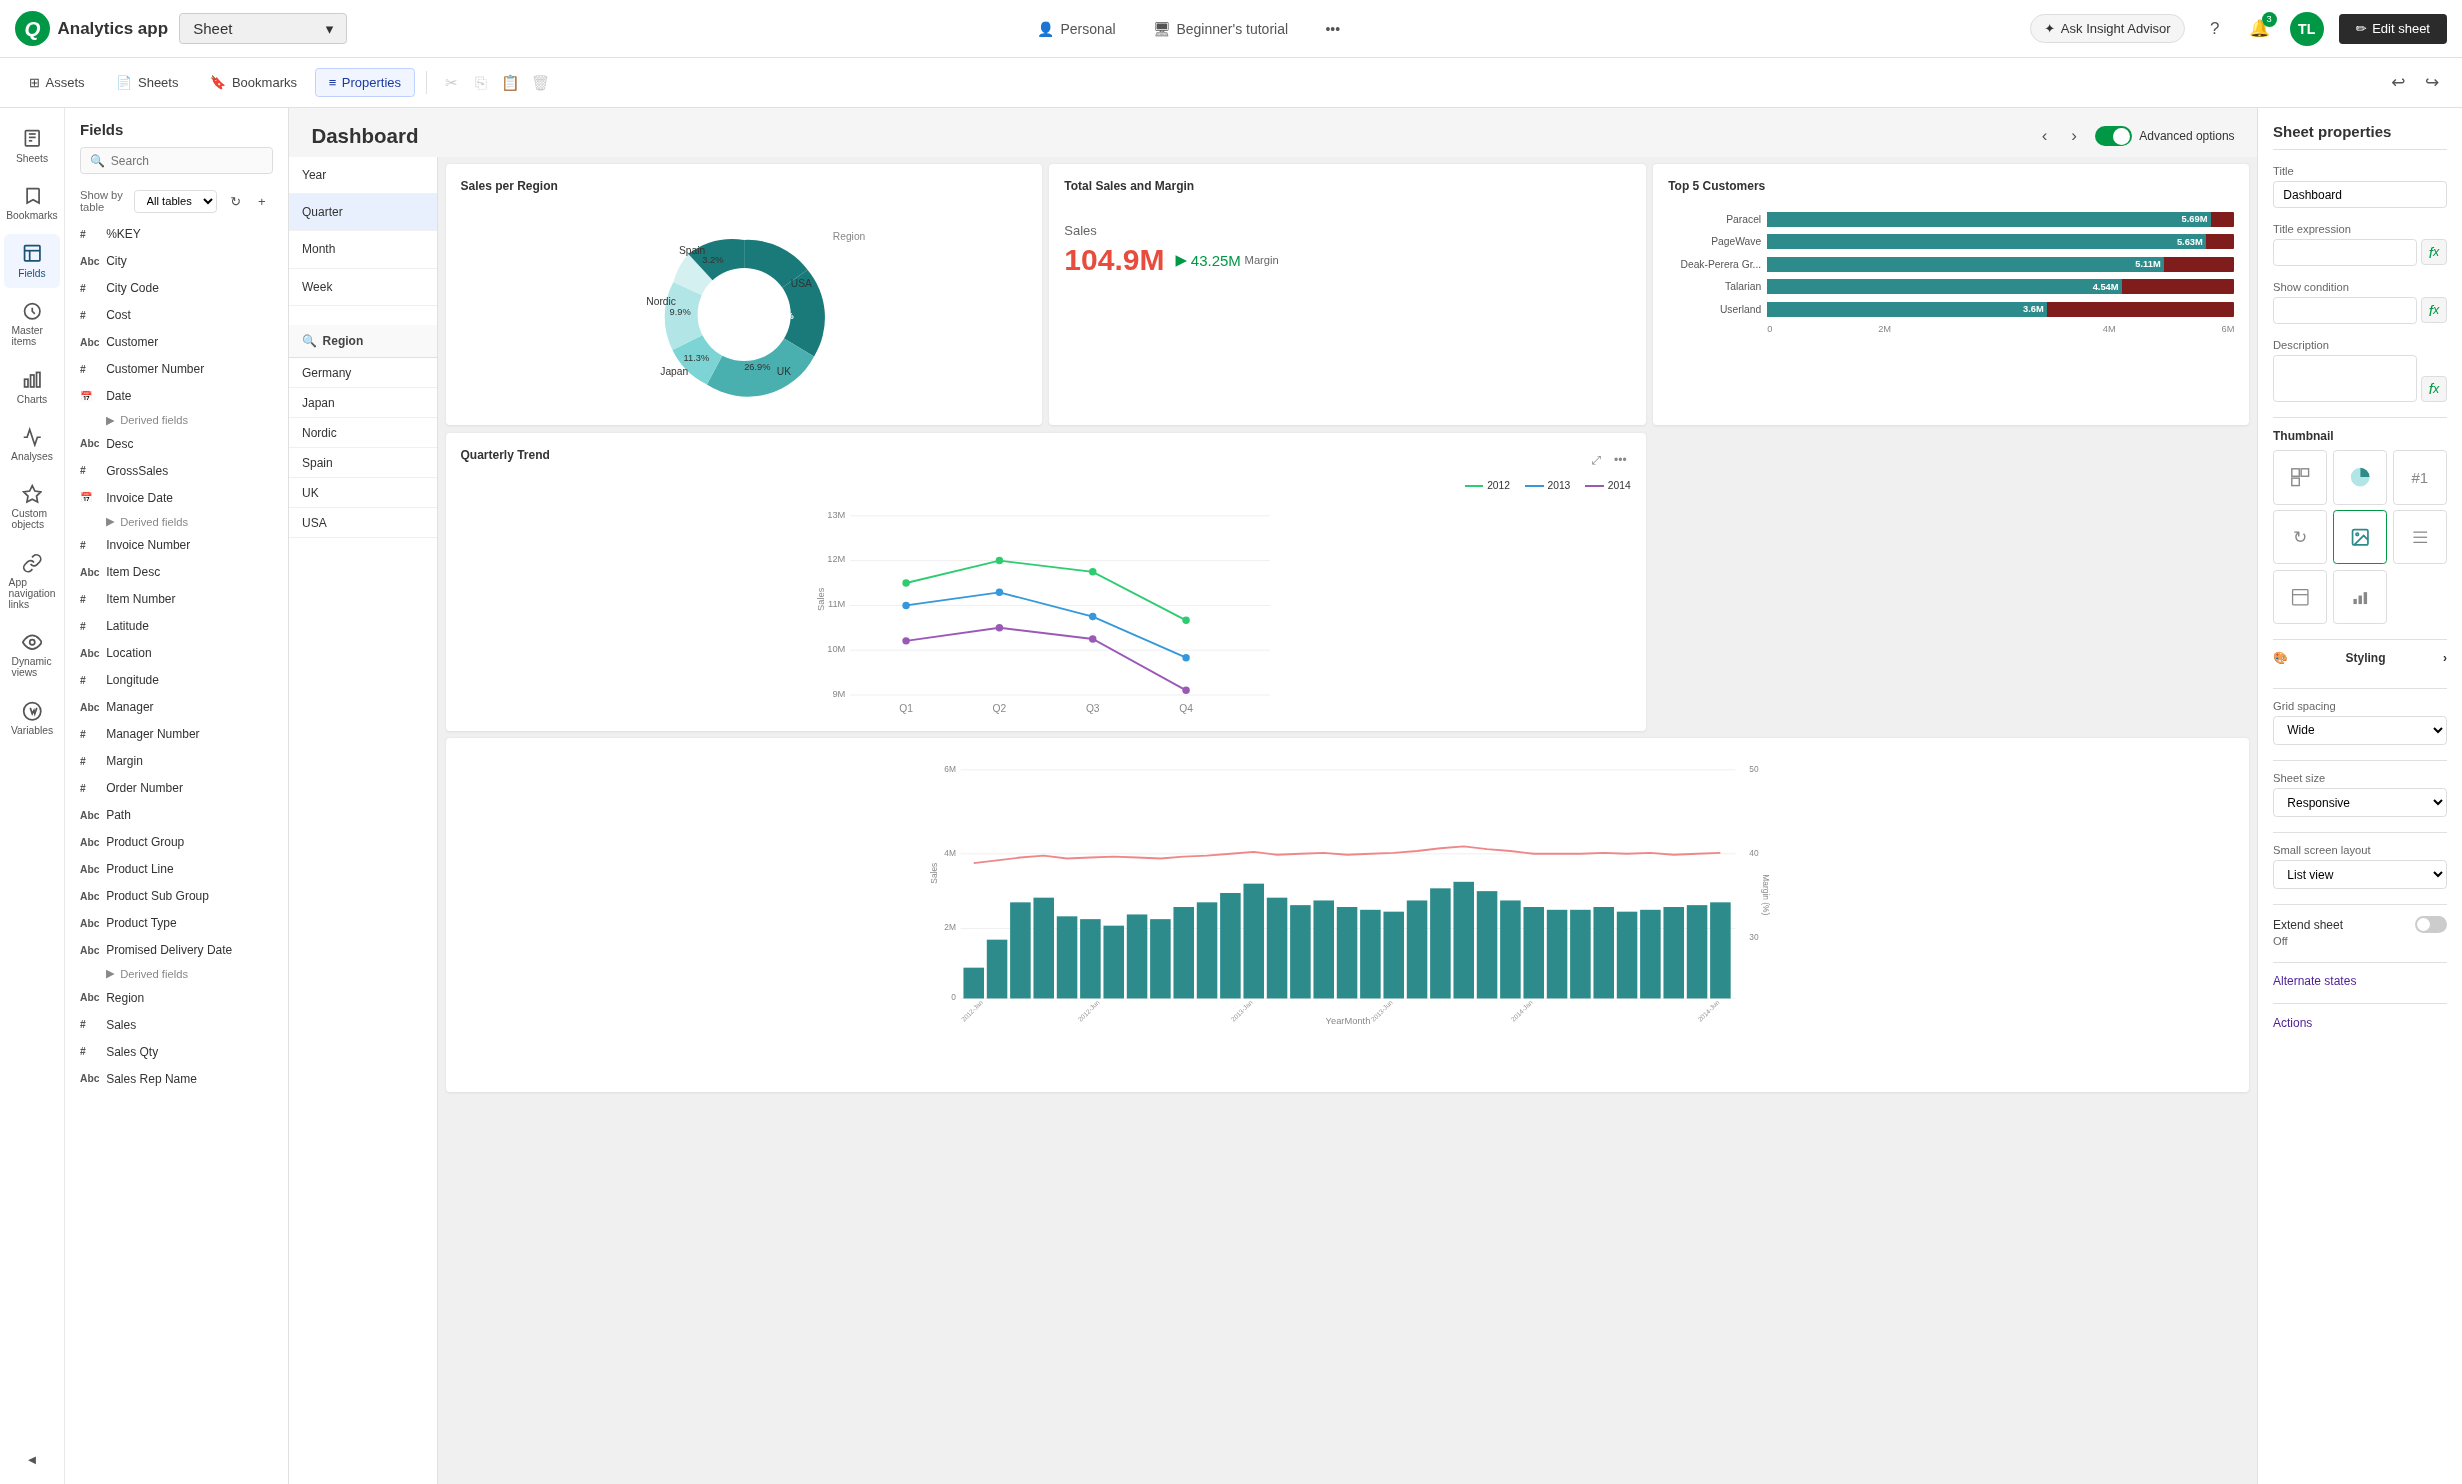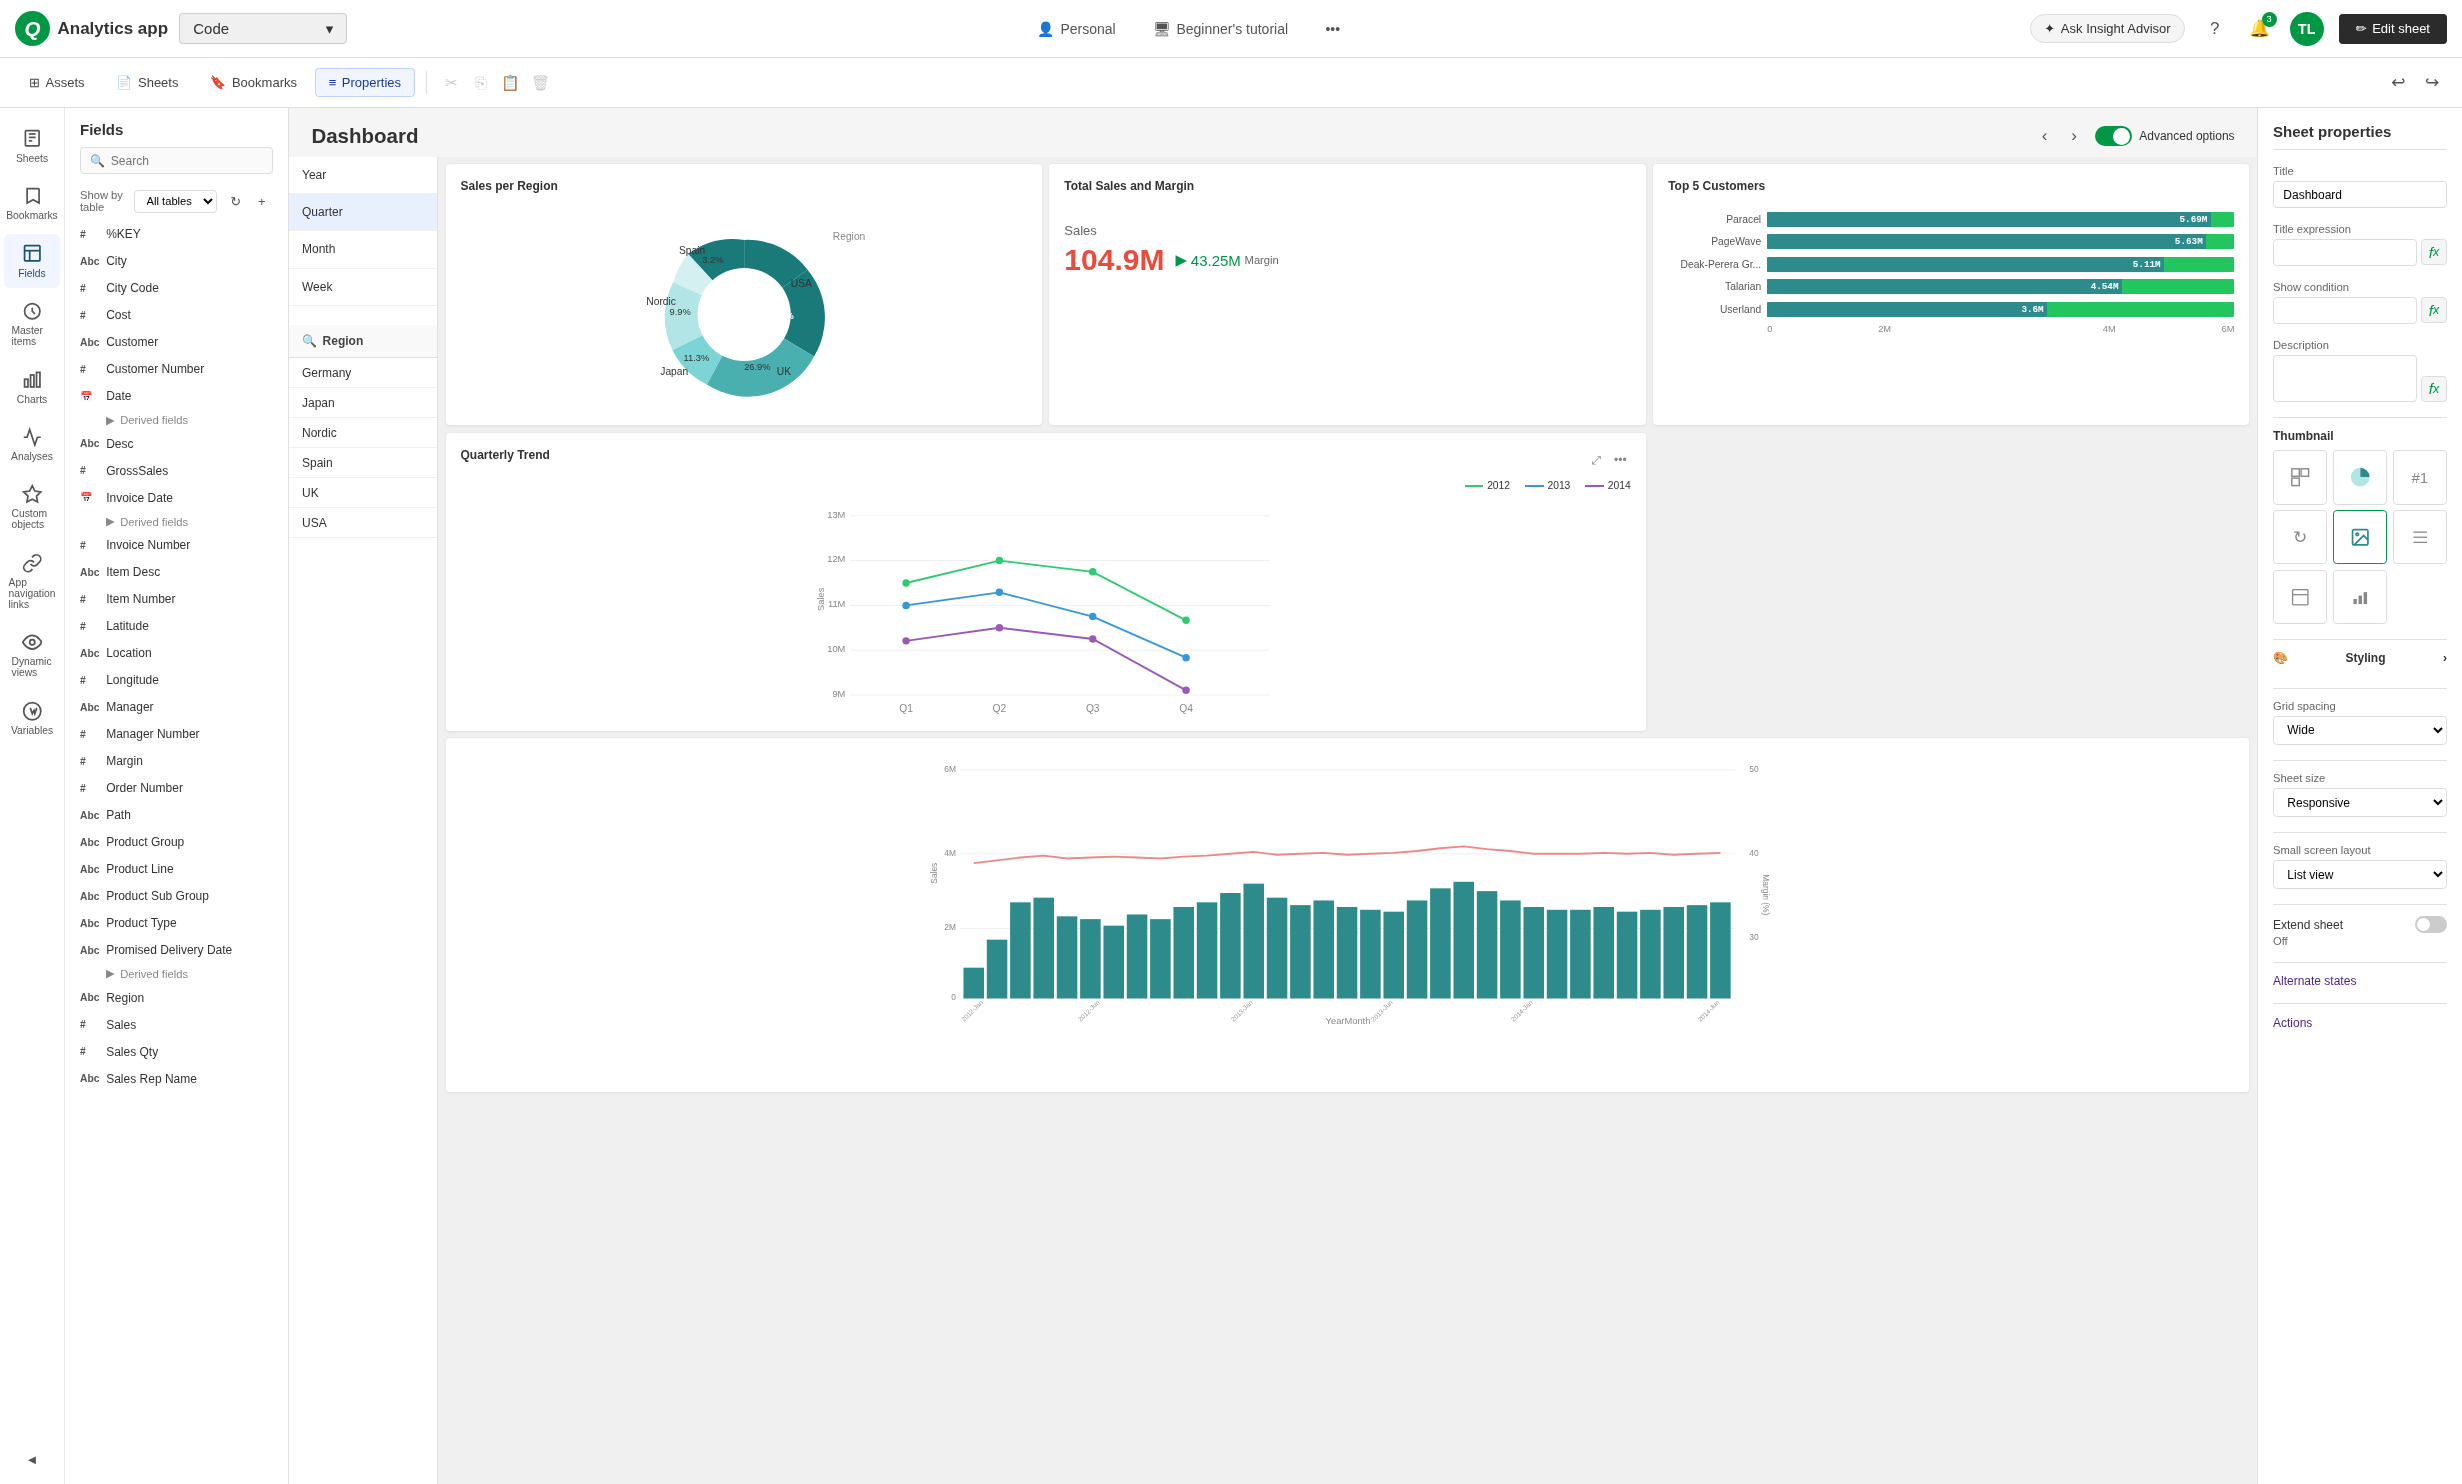--- a/index.html
+++ b/index.html
@@ -105,32 +105,32 @@
     .chart-card-header { display: flex; align-items: center; justify-content: space-between; margin-bottom: 7.5px; }
     .chart-card-title { font-size: 12px; font-weight: 600; color: #333; }
     .chart-card-actions { display: flex; gap: 3.7px; }
     .chart-action-btn { width: 20.5px; height: 20.5px; display: flex; align-items: center; justify-content: center; cursor: pointer; color: #888; font-size: 12px; }
 
     
     .hbar-row { display: flex; align-items: center; margin-bottom: 7.5px; gap: 5.6px; }
     .hbar-label { width: 93px; font-size: 10.3px; color: #555; text-align: right; flex-shrink: 0; overflow: hidden; text-overflow: ellipsis; white-space: nowrap; }
     .hbar-bar { height: 15px; background: #2e8b8b; border-radius: 0.9px; position: relative; }
     .hbar-val { position: absolute; right: 3.7px; top: 0; height: 100%; display: flex; align-items: center; font-size: 9.3px; color: #fff; font-weight: 600; }
-    .hbar-track { flex: 1; background: #22c55e; border-radius: 0.9px; overflow: hidden; font-family: Liberation Mono, monospace; }
+    .hbar-track { flex: 1; background: #7f1d1d; border-radius: 0.9px; overflow: hidden; }
   </style>
 </head>
 <body>
 
 <div class="topbar">
   <div class="topbar-logo">
     <div class="qlik-logo">Q</div>
     <span>Analytics app</span>
   </div>
   <div class="sheet-selector">
-    <span>Code</span>
+    <span>Sheet</span>
     <span>▾</span>
   </div>
   <div class="topbar-center">
     <div class="topbar-btn">
       <span>👤</span>
       <span>Personal</span>
     </div>
     <div class="topbar-btn">
       <span>🖥</span>
       <span>Beginner's tutorial</span>

